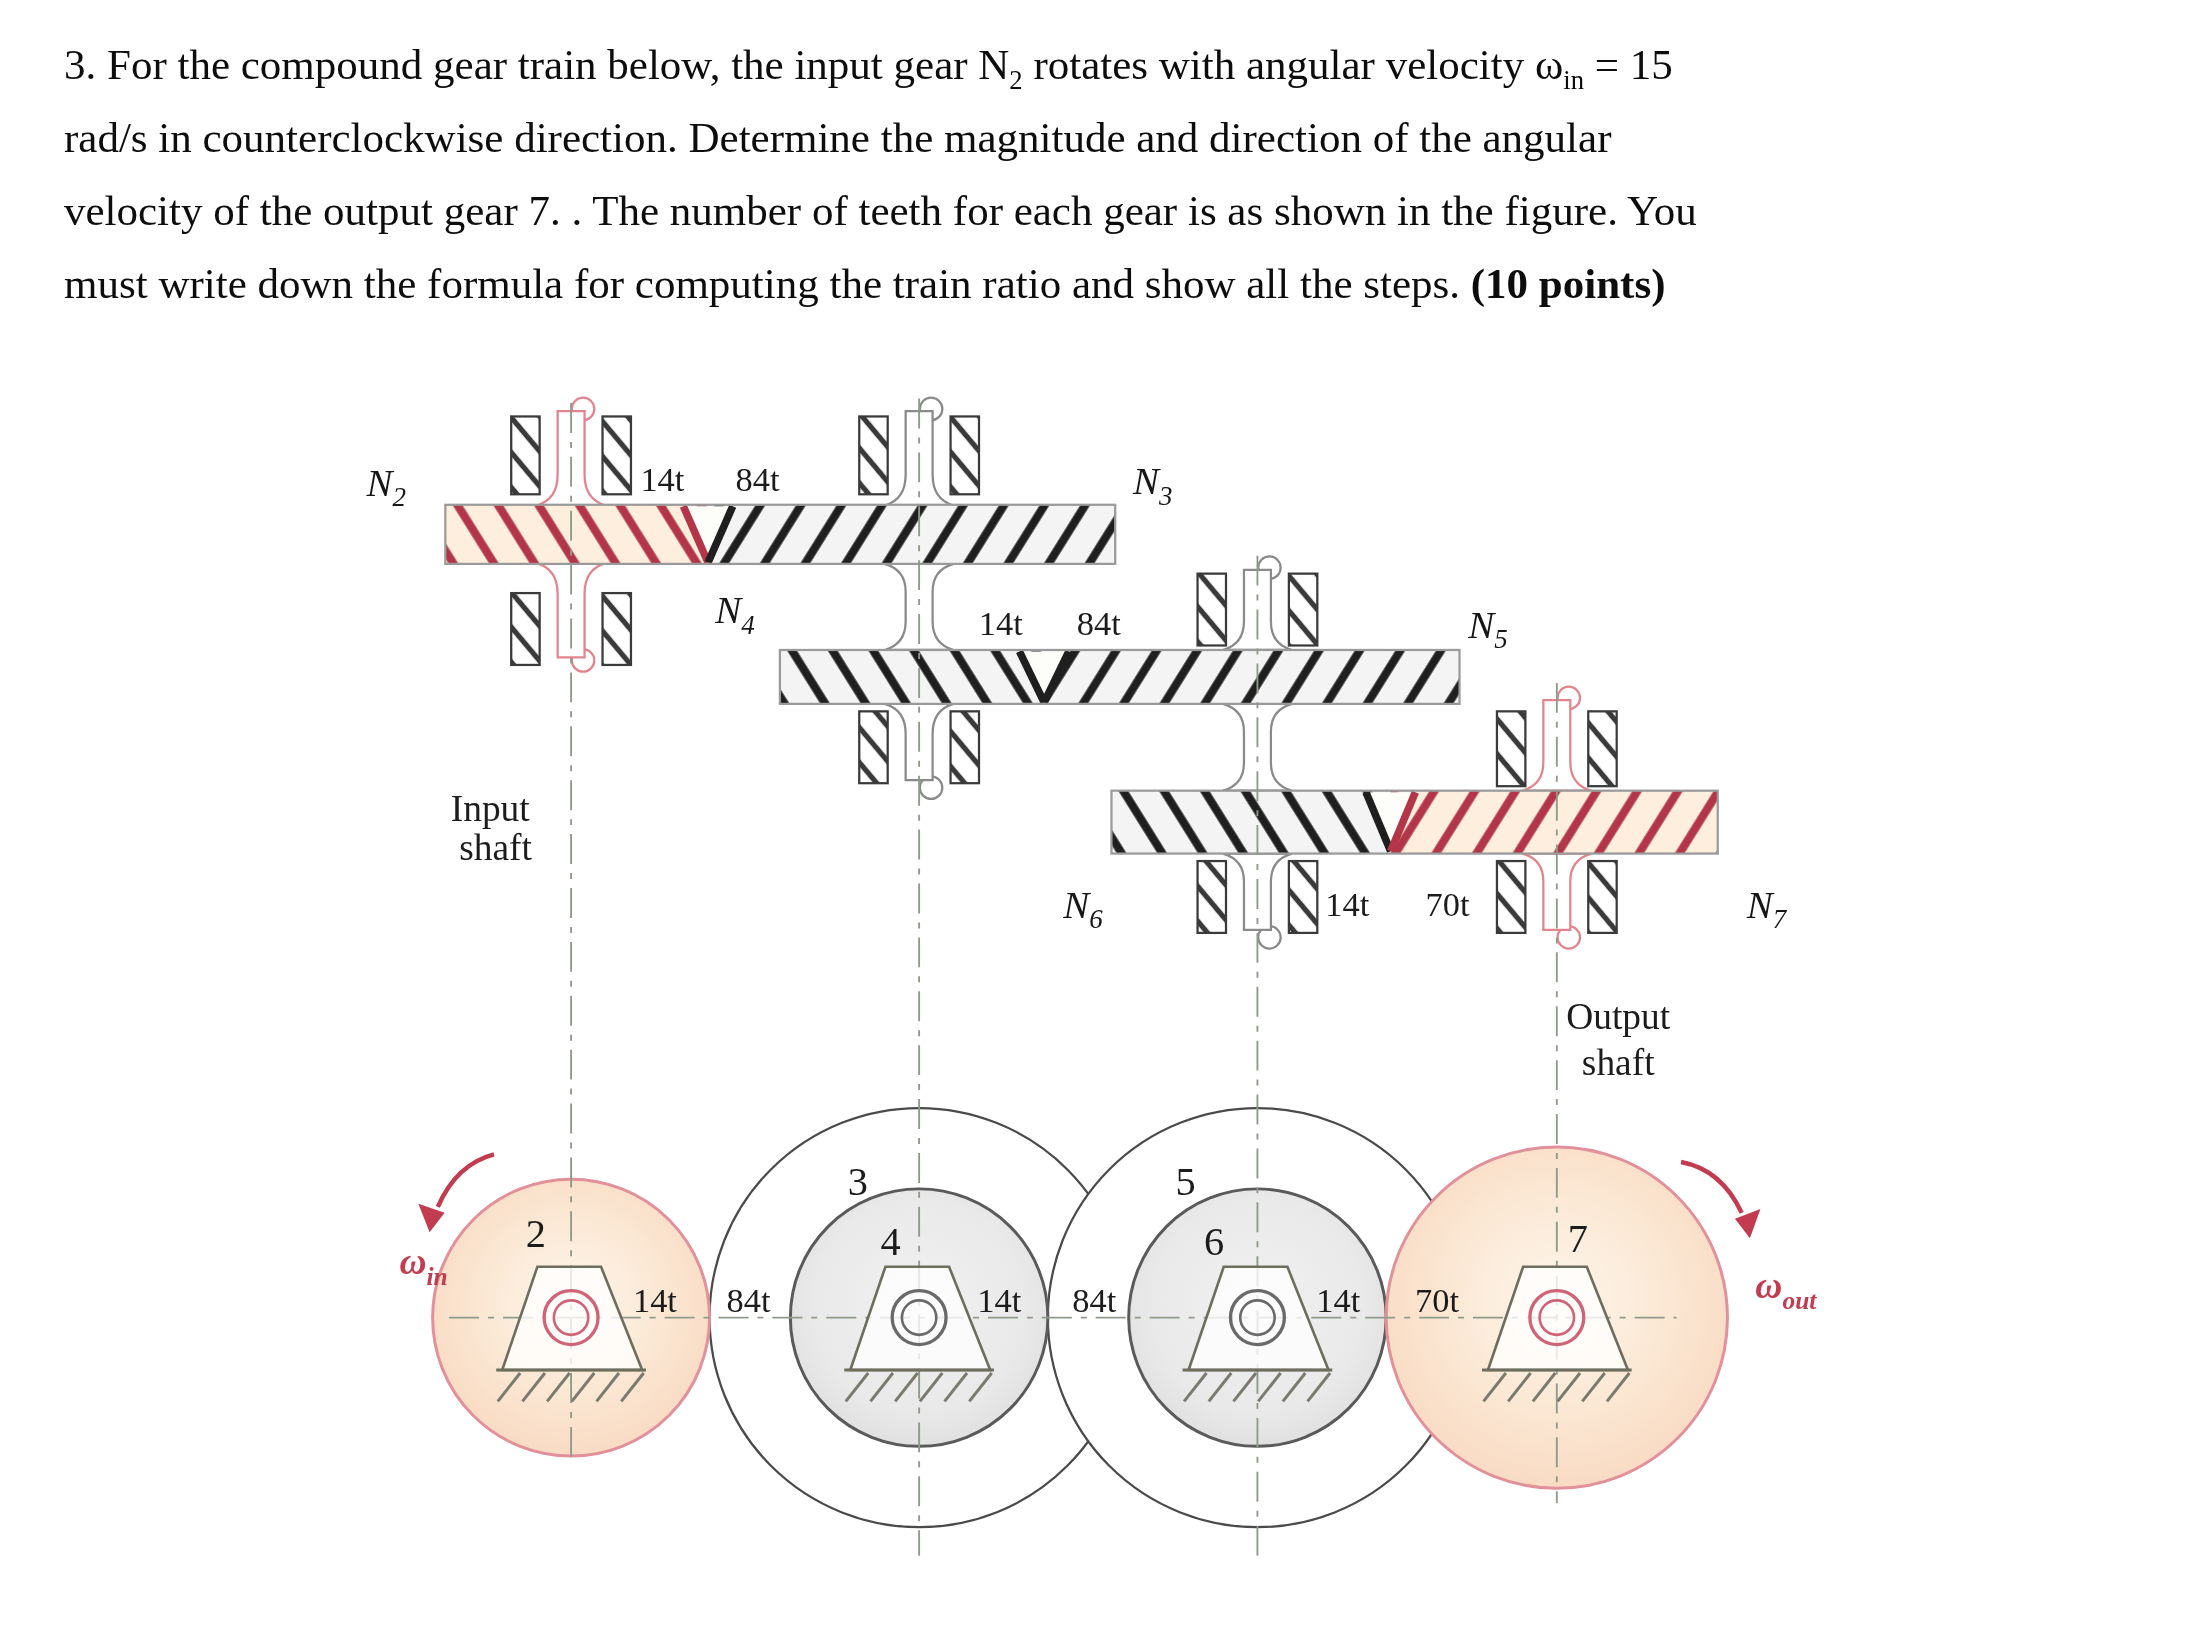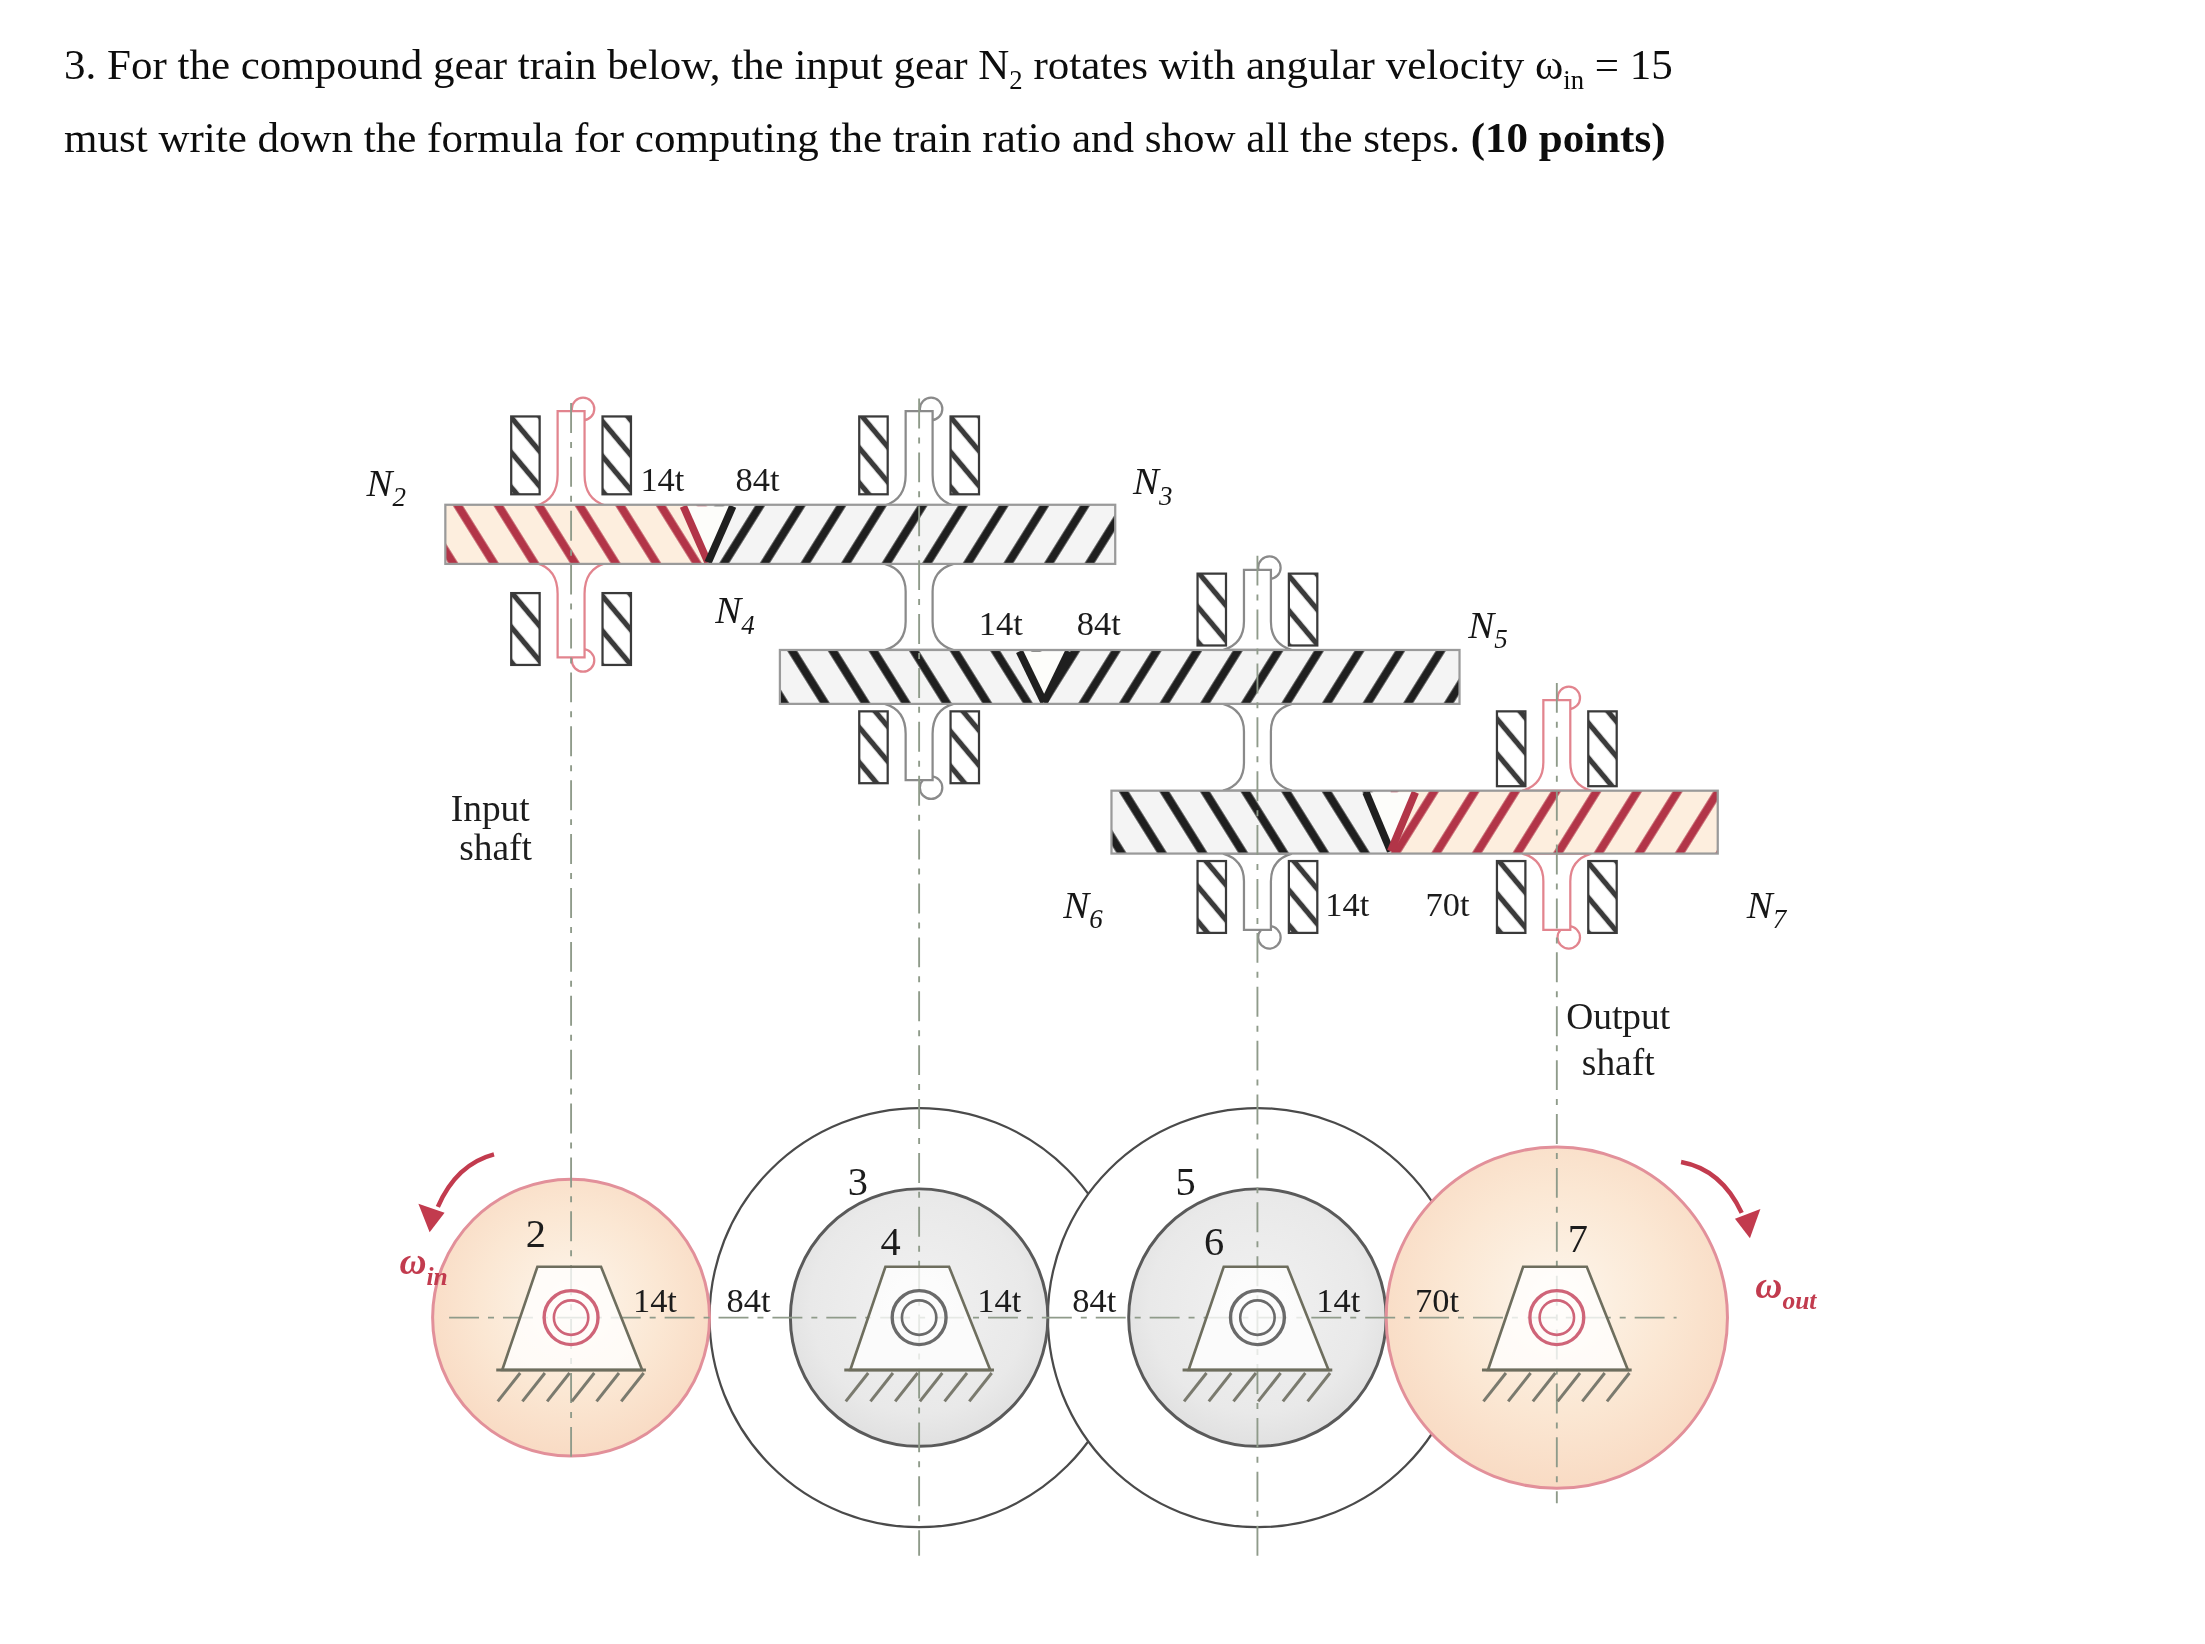--- a/index.html
+++ b/index.html
@@ -19,20 +19,22 @@
   .omega{font:italic bold 50px "Liberation Serif",serif;fill:#c23b4e;}
   .omegasub{font-size:34px;}
 </style>
 </head>
 <body>
 
 <div class="page">
 
   <div class="problem">
       <div class="pline"><span>3. For the compound gear train below, the input gear N</span><sub>2</sub><span> rotates with angular velocity ω</span><sub>in</sub><span> = 15</span></div>
+      <div class="pline"><span>rad/s in counterclockwise direction. Determine the magnitude and direction of the angular</span></div>
+      <div class="pline"><span>velocity of the output gear 7. . The number of teeth for each gear is as shown in the figure. You</span></div>
       <div class="pline"><span>must write down the formula for computing the train ratio and show all the steps. </span><b>(10 points)</b></div>
     </div>
 
   <svg class="fig" viewBox="0 0 2946 2197">
     <defs>
       <pattern id="hrb" width="46" height="46" patternUnits="userSpaceOnUse" patternTransform="rotate(-32)">
         <rect width="46" height="46" fill="#fdeede"></rect>
         <line x1="23" y1="-2" x2="23" y2="48" stroke="#b23548" stroke-width="11"></line>
       </pattern>
       <pattern id="hrf" width="46" height="46" patternUnits="userSpaceOnUse" patternTransform="rotate(32)">

